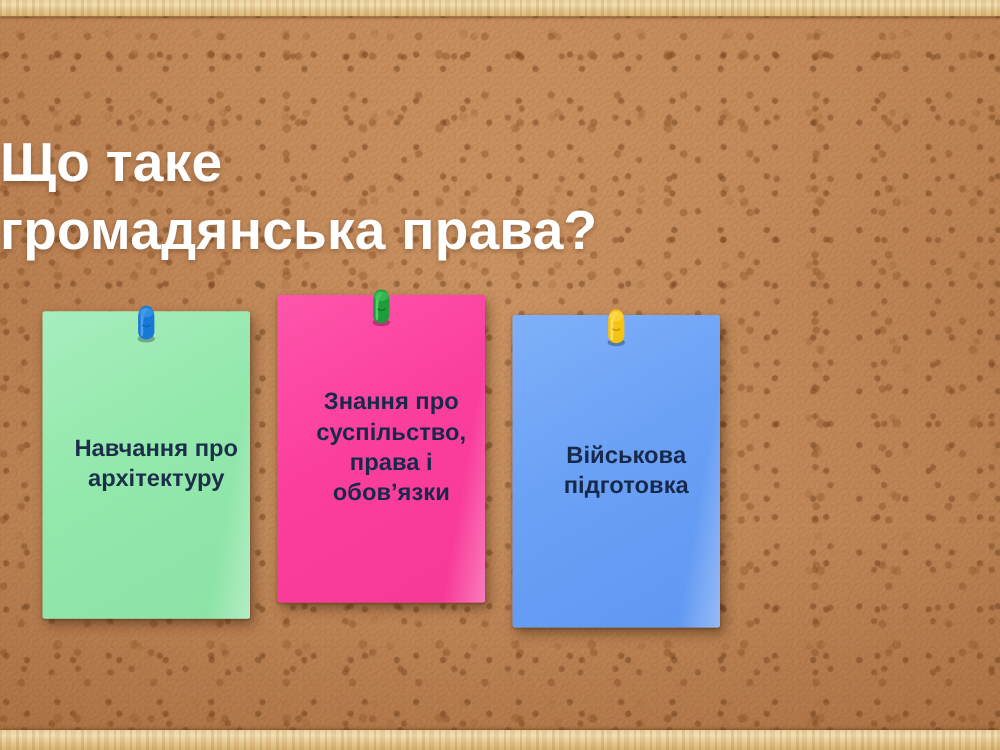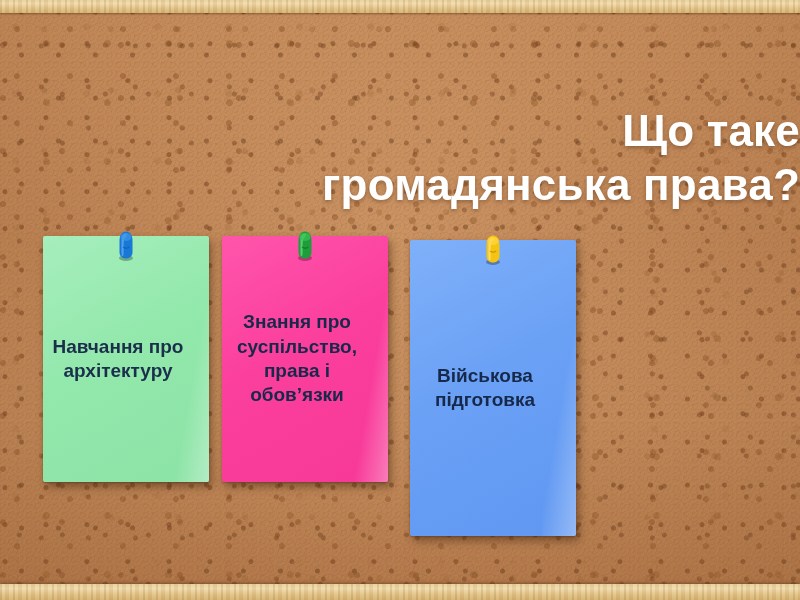--- a/index.html
+++ b/index.html
@@ -65,21 +65,21 @@
   }
   .wood-top { top: 0; height: 13px; box-shadow: 0 1px 2px rgba(60,30,10,.45); }
   .wood-bottom { bottom: 0; height: 16px; box-shadow: 0 -1px 3px rgba(60,30,10,.45); }
 
   
   .title {
     position: absolute;
     top: 104px;
     left: 0;
     width: 800px;
-    text-align: right;
+    text-align: left;
     color: #ffffff;
     font-size: 44px;
     font-weight: bold;
     line-height: 1.22;
     letter-spacing: .2px;
     text-shadow: 0 2px 4px rgba(55,25,5,.35);
   }
   .title .line2 { display: block; }
 
   
@@ -94,21 +94,21 @@
     position: absolute;
     top: 0;
     width: 166px;
     height: 246px;
     border-radius: 2px;
     box-shadow:
       3px 5px 9px rgba(50,25,8,.42),
       0 1px 2px rgba(50,25,8,.3);
     display: flex;
     align-items: center;
-    justify-content: flex-start;
+    justify-content: flex-end;
   }
   .note::after { 
     content: "";
     position: absolute;
     top: 0; right: 0;
     width: 34px; height: 100%;
     background: linear-gradient(100deg, rgba(255,255,255,0) 55%, rgba(255,255,255,.34) 100%);
     pointer-events: none;
     border-radius: 2px;
   }
@@ -118,23 +118,23 @@
     width: 150px;
     text-align: center;
     color: #1b2f4b;
     font-size: 19px;
     font-weight: bold;
     line-height: 1.28;
     word-wrap: break-word;
   }
 
   
-  .note-0 { left: 43px;  background: linear-gradient(150deg, #a6eebd 0%, #93e8ac 45%, #8ce3a6 100%); }
+  .note-0 { left: 34px;  background: linear-gradient(150deg, #a6eebd 0%, #93e8ac 45%, #8ce3a6 100%); margin-top: 13px; }
   .note-1 { left: 222px; background: linear-gradient(150deg, #ff55ab 0%, #fb3f9d 45%, #f73897 100%); }
-  .note-2 { left: 410px; background: linear-gradient(150deg, #7fb0f9 0%, #6ba1f5 45%, #5f97f2 100%); top: 4px; height: 296px; }
+  .note-2 { left: 410px; background: linear-gradient(150deg, #7fb0f9 0%, #6ba1f5 45%, #5f97f2 100%); top: 16px; height: 250px; }
   .note-3 { left: 598px; background: linear-gradient(150deg, #fbf49a 0%, #f7ee7f 45%, #f3e96f 100%); }
 
   .note-1 .note-text, .note-2 .note-text { color: #17294a; }
 
   
   .pin {
     position: absolute;
     top: -8px;
     left: 50%;
     transform: translateX(-50%);

